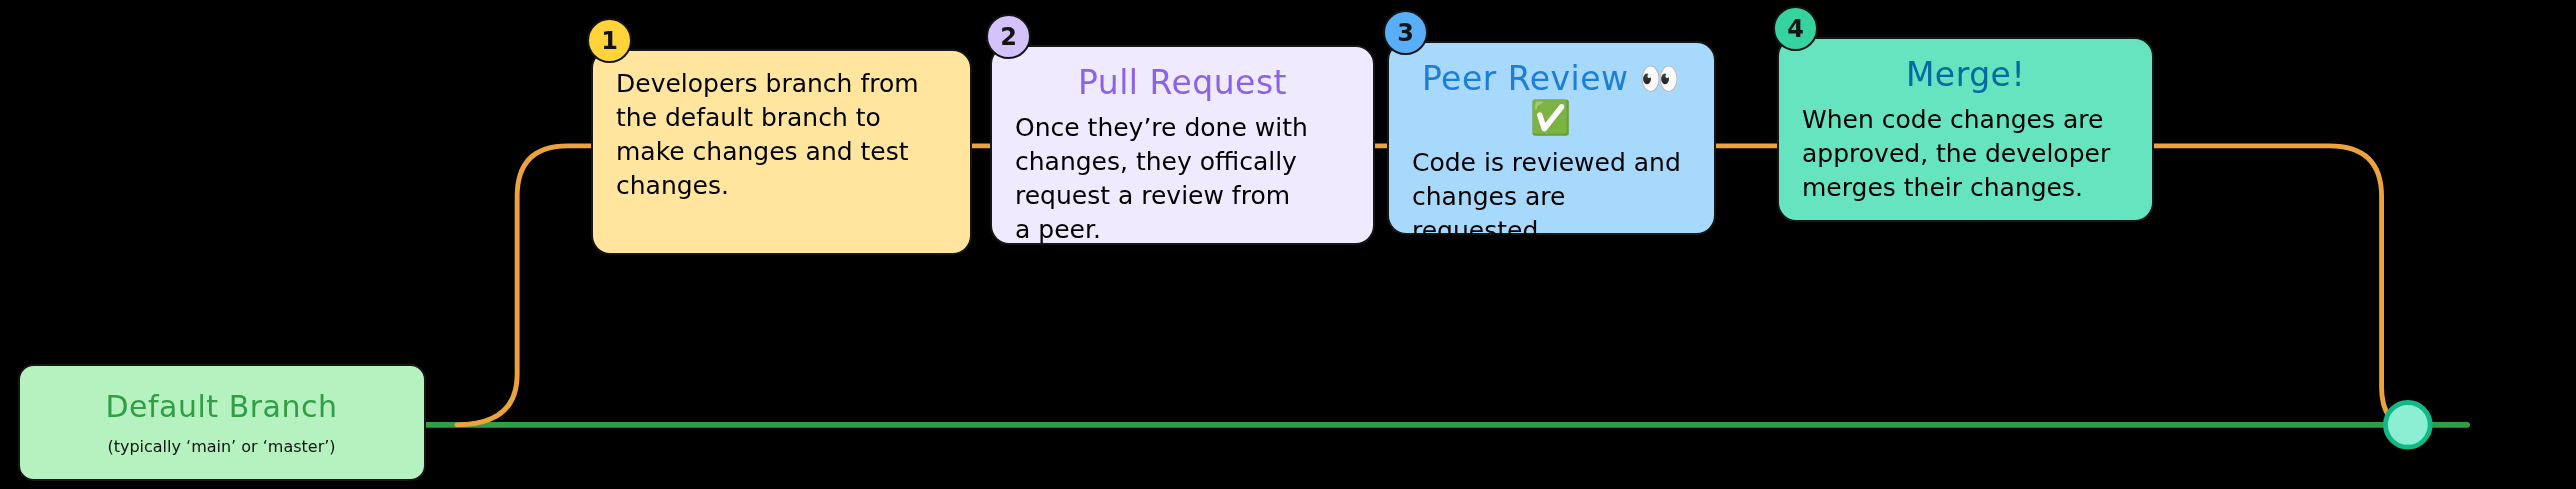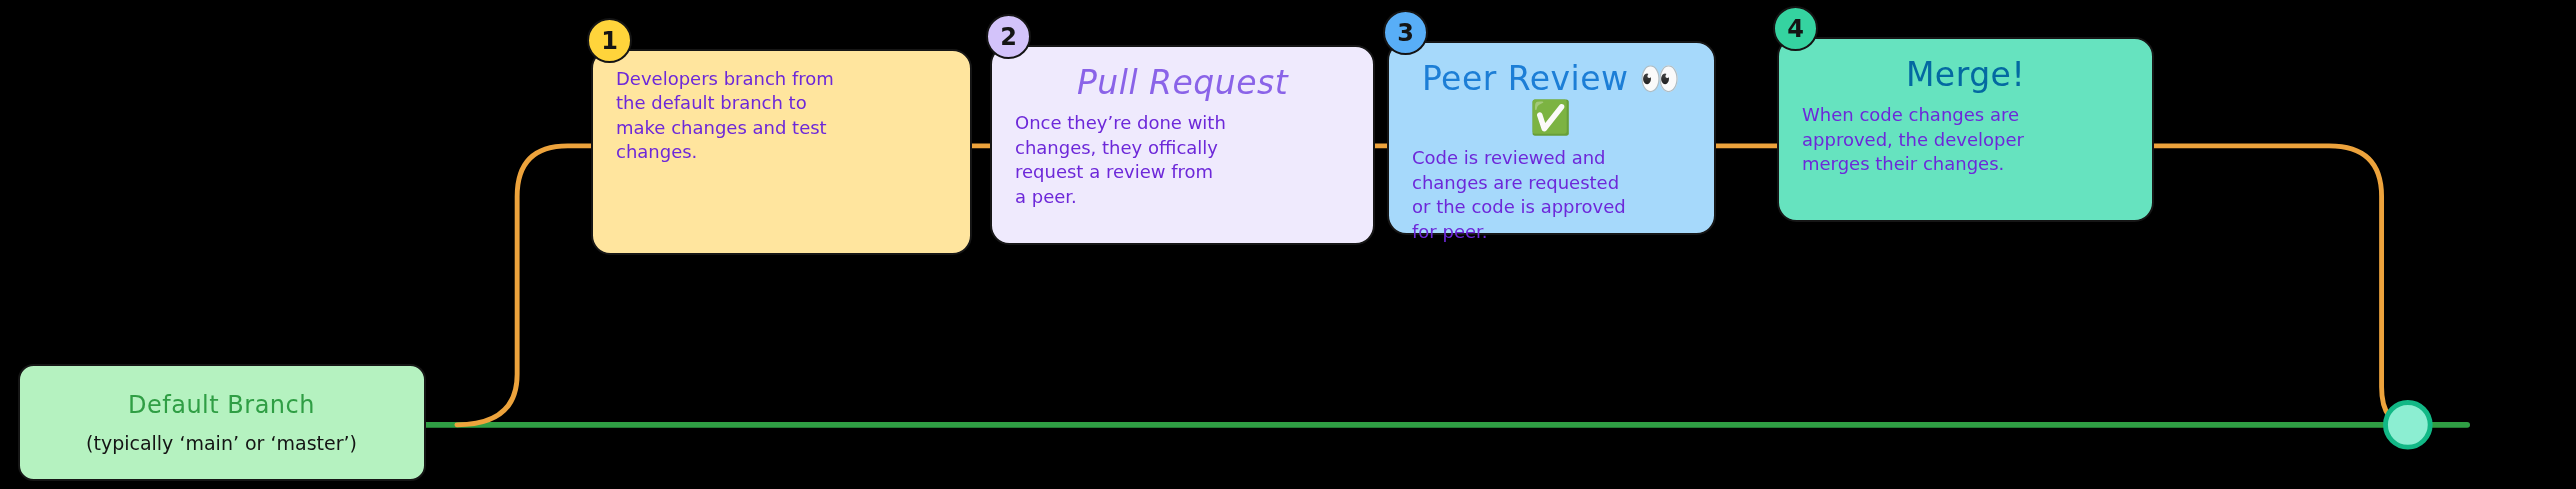--- a/index.html
+++ b/index.html
@@ -23,23 +23,23 @@
     border-radius: 19.4px;
     padding: 15.6px 23px 13.6px 23px;
   }
   .card .title {
     text-align: center;
     font-size: 33px;
     letter-spacing: 0.5px;
     margin-bottom: 9.7px;
   }
   .card .body {
-    font-size: 18px;
+    font-size: 25px;
     line-height: 1.36;
-    color: #6d28d9;
+    color: #000000;
     white-space: pre-line;
   }
 
   .badge {
     position: absolute;
     top: -33px;
     left: -5.8px;
     width: 45px;
     height: 45px;
     border-radius: 50%;
@@ -52,21 +52,21 @@
     font-weight: bold;
     color: #141414;
   }
 
   
   #card-1 { left: 591px;  top: 49px; width: 381px; height: 206px; background: #ffe59e; }
   #card-1 .title { color: #e8890c; }
   #badge-1 { background: #ffd43b; }
 
   #card-2 { left: 990px; top: 45px; width: 385px; height: 200px; background: #efeafd; }
-  #card-2 .title { color: #8a63e8; font-style: italic; }
+  #card-2 .title { color: #8a63e8; }
   #badge-2 { background: #d3c3fa; }
 
   #card-3 { left: 1387px; top: 41px; width: 329px; height: 194px; background: #a6d9fb; }
   #card-3 .title { color: #1c7ed6; }
   #badge-3 { background: #58aef7; }
 
   #card-4 { left: 1777px; top: 37px; width: 377px; height: 185px; background: #66e3bf; }
   #card-4 .title { color: #0369a1; }
   #badge-4 { background: #35d3a0; }
 
@@ -76,27 +76,27 @@
     width: 408px; height: 117px;
     background: #b5f2c0;
     border-radius: 15.6px;
     padding: 0;
     display: flex;
     flex-direction: column;
     align-items: center;
     justify-content: center;
   }
   #default-card .db-title {
-    font-size: 24px;
+    font-size: 30px;
     color: #2f9e44;
     margin-bottom: 13px;
     letter-spacing: 0.5px;
   }
   #default-card .db-subtitle {
-    font-size: 19px;
+    font-size: 16px;
     color: #141414;
   }
 </style>
 </head>
 <body>
 
 <div class="stage">
 
   <svg class="wires" viewBox="0 0 2650 504">
     <line class="main-line" x1="400" y1="437" x2="2538" y2="437" stroke="#2f9e44"></line>

